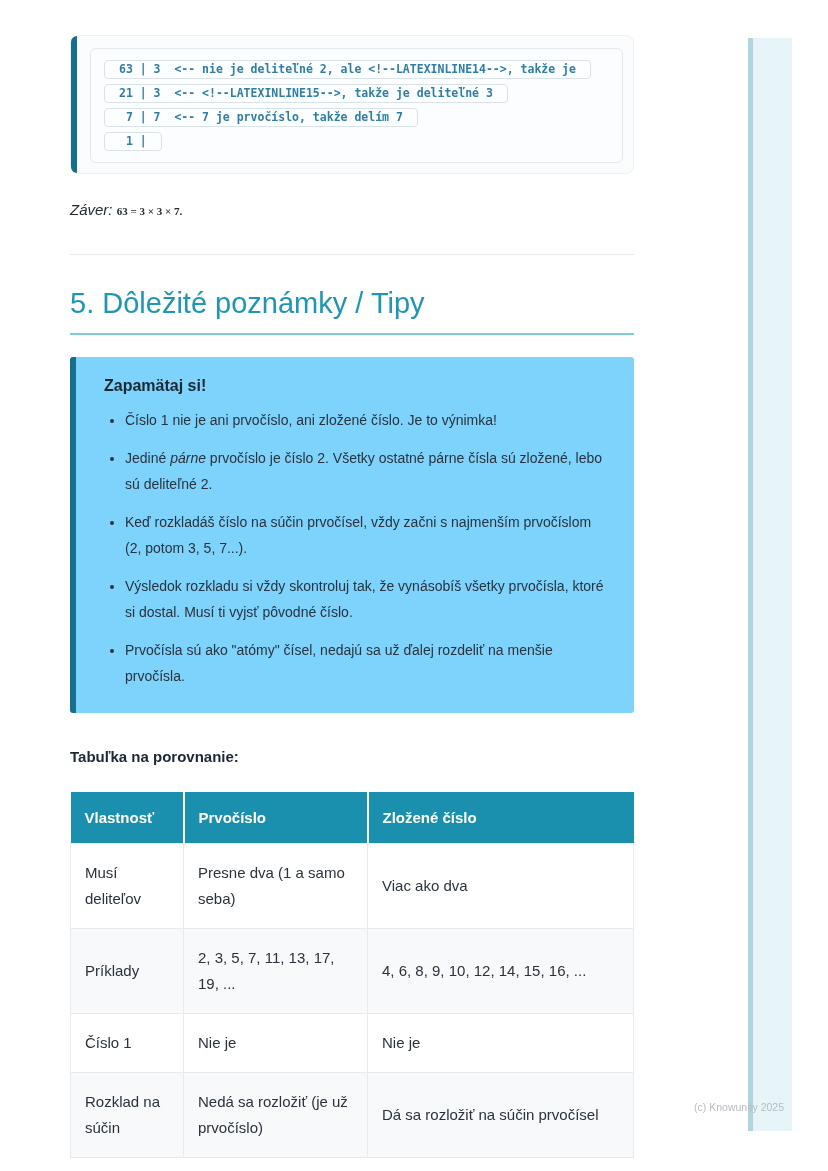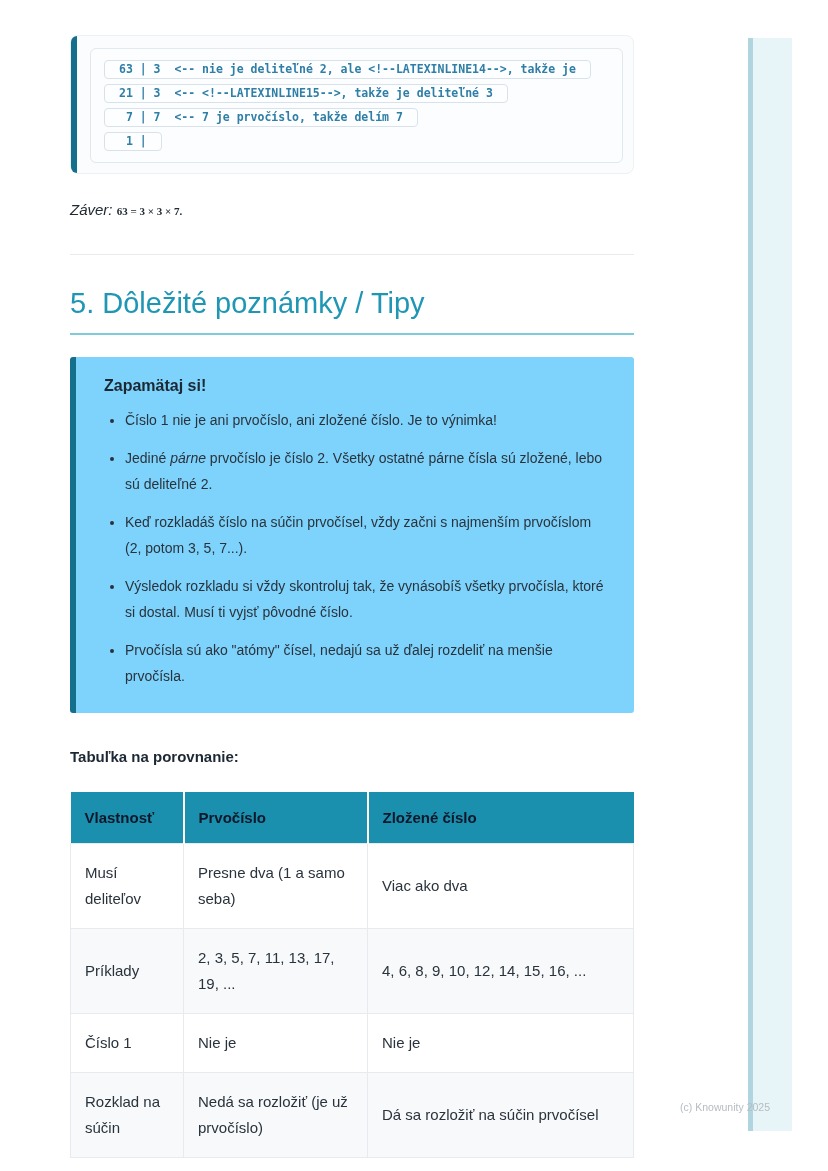--- a/index.html
+++ b/index.html
@@ -127,21 +127,21 @@
 
   
   table.compare {
     margin-top: 27px;
     width: 100%;
     border-collapse: collapse;
     font-size: 15px;
   }
   table.compare th {
     background: #1a90ae;
-    color: #0f172a;
+    color: #ffffff;
     font-weight: bold;
     text-align: left;
     padding: 17px 14px;
     border-right: 2px solid #ffffff;
   }
   table.compare th:last-child { border-right: none; }
   table.compare td {
     padding: 16px 14px;
     border: 1px solid #e8ebee;
     line-height: 26px;
@@ -150,21 +150,21 @@
     background: #ffffff;
   }
   table.compare tbody tr:nth-child(even) td { background: #f7f9fa; }
   .col-prop { width: 113px; }
   .col-prime { width: 184px; }
 
   
   .footer-credit {
     position: absolute;
     top: 1101px;
-    left: 2px;
+    left: 16px;
     width: 768px;
     text-align: right;
     font-size: 10.5px;
     color: #b6bcc2;
     z-index: 2;
   }
 </style>
 </head>
 <body>
 

